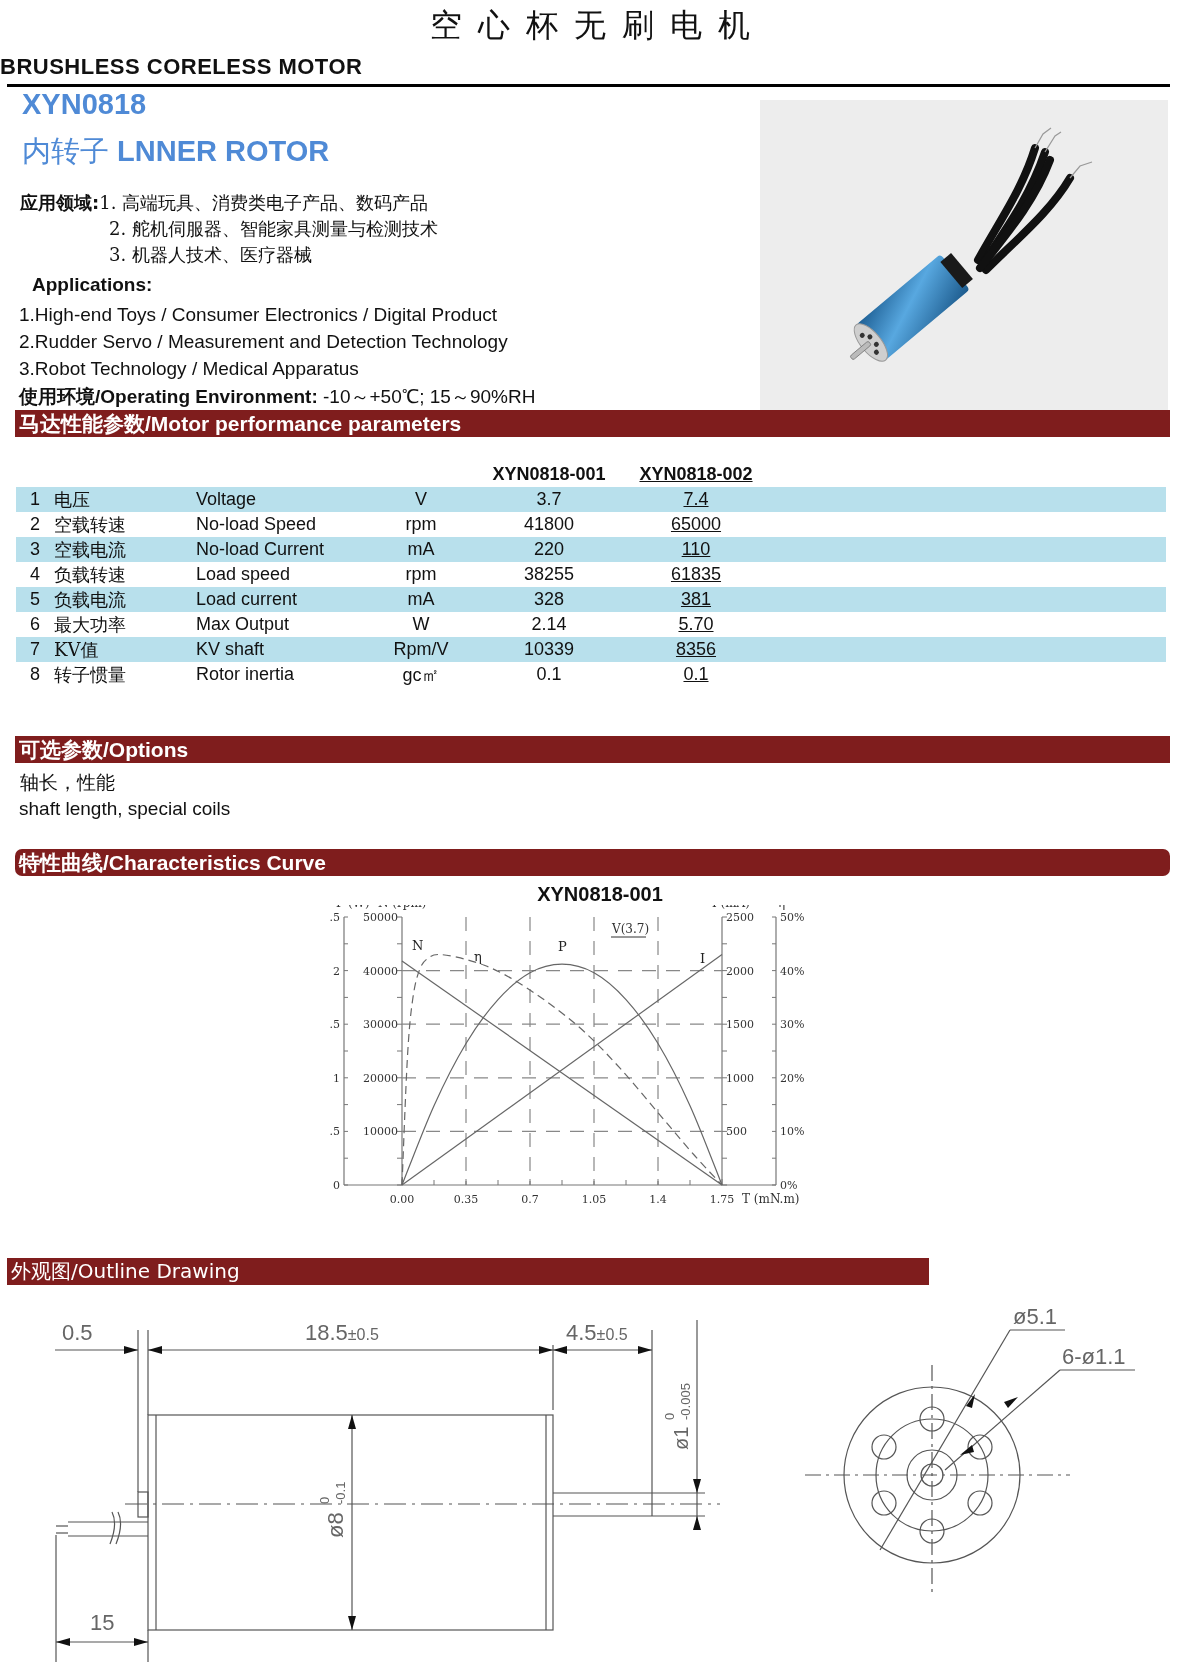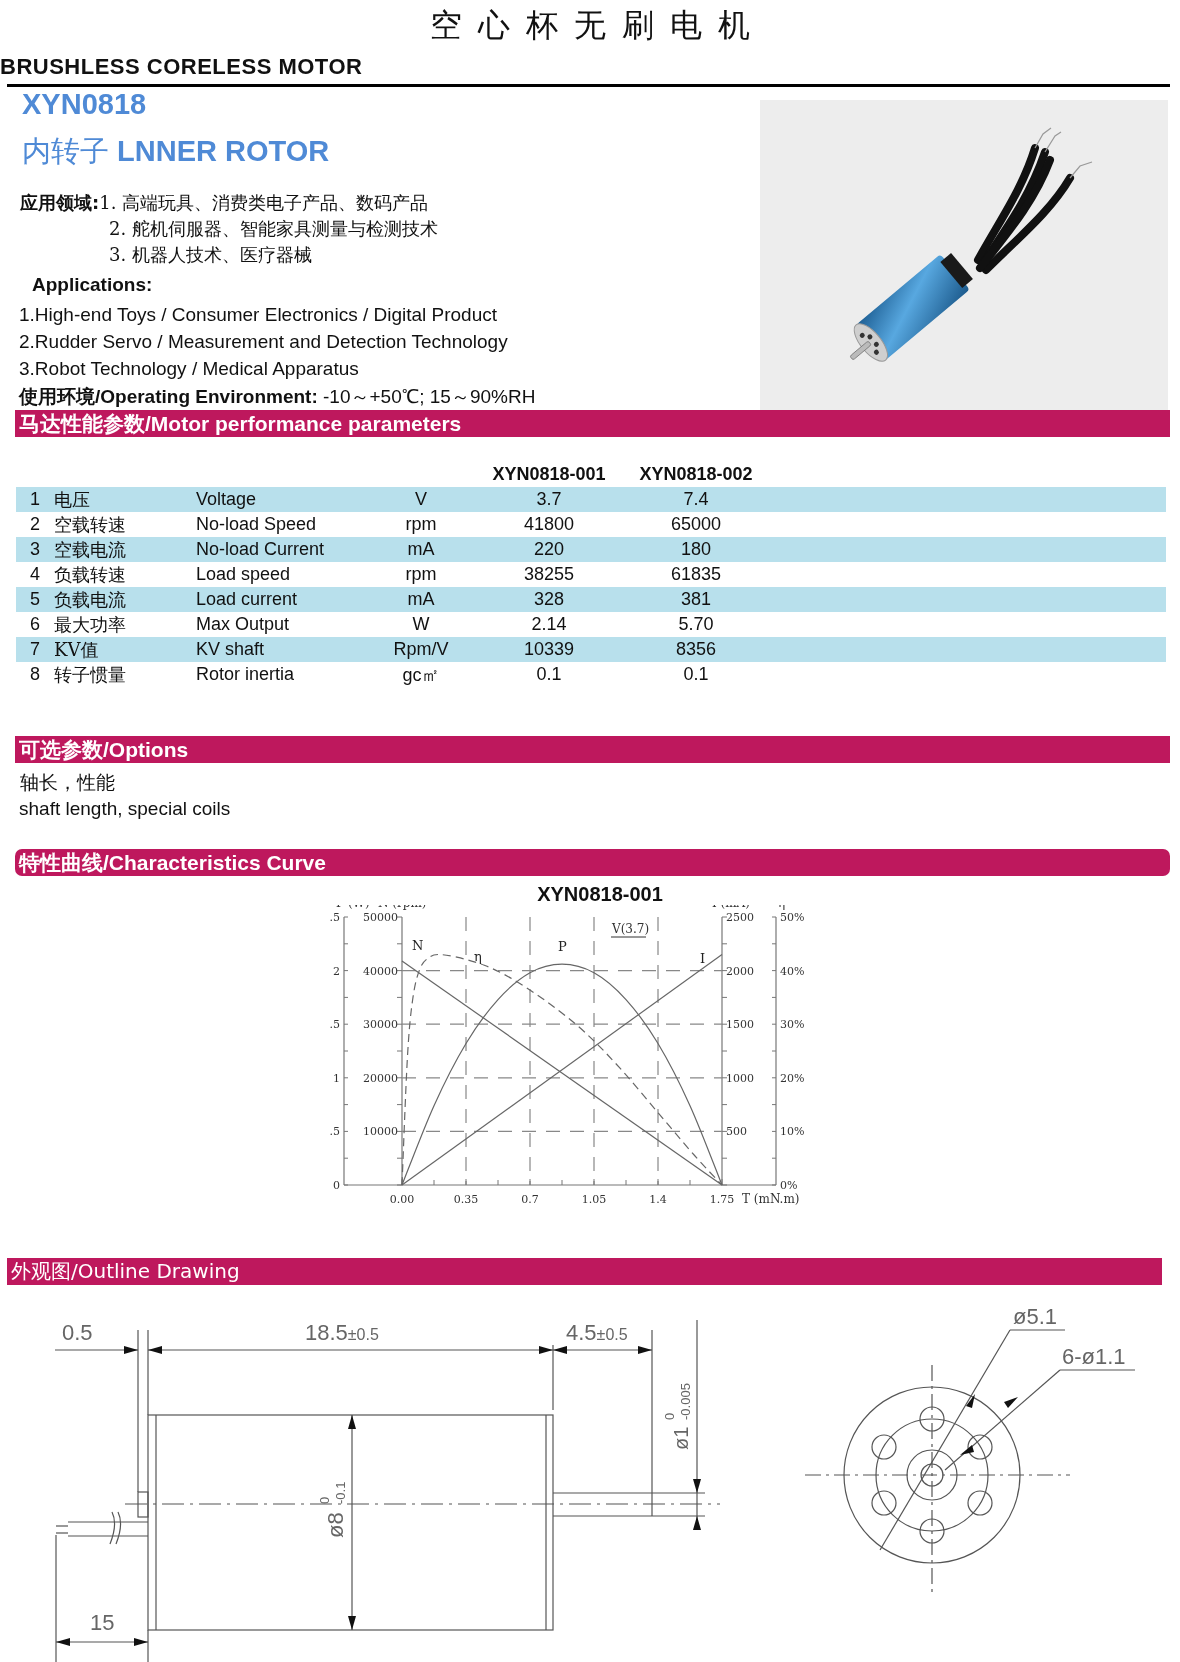--- a/index.html
+++ b/index.html
@@ -12,30 +12,30 @@
   .rotor{left:22px;top:132px;font-size:29px;color:#4f8ad6;}
   .rotor b{font-weight:bold;}
   .app-cn{left:20px;top:190px;font-size:18px;line-height:26px;font-family:"DejaVu Serif",serif;}
   .app-cn .lbl{font-family:"DejaVu Sans",sans-serif;font-weight:bold;}
   .app-cn .indent{padding-left:89px;}
   .app-en-h{left:32px;top:274px;font-size:19px;font-weight:bold;}
   .app-en{left:19px;top:301px;font-size:19px;line-height:27px;}
   .env{left:19px;top:384px;font-size:19px;}
   .env b{font-weight:bold;}
   .photo{left:760px;top:100px;width:408px;height:320px;background:#ededed;}
-  .section-bar{left:15px;width:1155px;height:27px;background:#be185d;color:#fff;font-weight:bold;font-size:21px;line-height:27px;padding-left:4px;box-sizing:border-box;}
+  .section-bar{left:15px;width:1155px;height:27px;background:#7f1d1d;color:#fff;font-weight:bold;font-size:21px;line-height:27px;padding-left:4px;box-sizing:border-box;}
   table.perf{position:absolute;left:16px;top:462px;border-collapse:collapse;font-size:18px;}
   table.perf td{height:25px;padding:0;}
   table.perf tr.shade td{background:#b8e0ec;}
   .col-n{width:38px;text-align:center;}
   .col-cn{width:142px;font-family:"DejaVu Serif",serif;}
   .col-en{width:170px;}
   .col-u{width:110px;text-align:center;}
   .col-a{width:146px;text-align:center;}
-  .col-b{width:148px;text-align:center;}
+  .col-b{width:148px;text-align:center;text-decoration:underline;}
   .col-pad{width:396px;}
   .hdr td{font-weight:bold;background:#fff;}
   .opts-cn{left:20px;top:770px;font-size:19px;font-family:"DejaVu Sans",sans-serif;}
   .opts-en{left:19px;top:798px;font-size:19px;}
   .chart-title{left:0;width:1200px;top:883px;text-align:center;font-size:20px;font-weight:bold;}
   .draw-title{font-weight:normal;font-family:"DejaVu Sans",sans-serif;font-size:20px;}
 </style>
 </head>
 <body>
 
@@ -127,21 +127,21 @@
     <td class="col-a">41800</td>
     <td class="col-b">65000</td>
     <td class="col-pad"></td>
   </tr>
       <tr class="shade">
     <td class="col-n">3</td>
     <td class="col-cn">空载电流</td>
     <td class="col-en">No-load  Current</td>
     <td class="col-u">mA</td>
     <td class="col-a">220</td>
-    <td class="col-b">180</td>
+    <td class="col-b">110</td>
     <td class="col-pad"></td>
   </tr>
       <tr>
     <td class="col-n">4</td>
     <td class="col-cn">负载转速</td>
     <td class="col-en">Load speed</td>
     <td class="col-u">rpm</td>
     <td class="col-a">38255</td>
     <td class="col-b">61835</td>
     <td class="col-pad"></td>
@@ -301,21 +301,21 @@
       <text x="370" y="28" font-size="13" font-family="DejaVu Serif, serif" fill="#222">I</text>
       <path d="M72 250 C77.33333333333333 236.77866666666665 93.33333333333333 194.256 104 170.672 C114.66666666666667 147.088 125.33333333333333 126.18399999999998 136 108.49599999999998 C146.66666666666666 90.80799999999998 157.33333333333334 76.33600000000001 168 64.54400000000001 C178.66666666666666 52.75200000000002 189.33333333333334 43.64000000000001 200 37.744 C210.66666666666666 31.847999999999995 221.33333333333334 29.167999999999978 232 29.167999999999978 C242.66666666666666 29.167999999999978 253.33333333333334 31.847999999999995 264 37.744 C274.6666666666667 43.64000000000001 285.3333333333333 52.75200000000002 296 64.54400000000001 C306.6666666666667 76.33600000000001 317.3333333333333 90.80799999999998 328 108.49599999999998 C338.6666666666667 126.18399999999998 349.3333333333333 147.088 360 170.672 C370.6666666666667 194.256 386.6666666666667 236.77866666666665 392 250" fill="none" stroke="#666" stroke-width="1.2"></path>
       <text x="228" y="16" font-size="13" font-family="DejaVu Serif, serif" fill="#222">P</text>
       <path d="M72 250 C72.91428571428571 228.56 75.65714285714284 152.62666666666667 77.48571428571428 121.36000000000001 C79.31428571428572 90.09333333333335 80.83809523809524 77.14000000000001 82.97142857142858 62.400000000000006 C85.10476190476192 47.660000000000004 87.54285714285714 39.61999999999998 90.28571428571429 32.91999999999999 C93.02857142857144 26.219999999999988 96.38095238095238 24.433333333333348 99.42857142857143 22.200000000000017 C102.47619047619048 19.966666666666686 104.00000000000001 19.52000000000001 108.57142857142858 19.52000000000001 C113.14285714285715 19.52000000000001 119.23809523809524 20.41333333333335 126.85714285714286 22.200000000000017 C134.47619047619048 23.986666666666682 145.14285714285714 26.666666666666682 154.28571428571428 30.24000000000001 C163.42857142857142 33.81333333333334 171.04761904761904 37.386666666666656 181.71428571428572 43.639999999999986 C192.3809523809524 49.89333333333332 206.09523809523813 58.826666666666654 218.2857142857143 67.75999999999999 C230.47619047619048 76.69333333333333 242.66666666666663 86.07333333333334 254.85714285714283 97.24000000000001 C267.04761904761904 108.40666666666668 279.23809523809524 121.36 291.42857142857144 134.76 C303.61904761904765 148.16 315.8095238095238 163.34666666666664 328 177.64 C340.1904761904762 191.93333333333334 353.9047619047619 208.46 364.5714285714286 220.52 C375.2380952380953 232.58 387.42857142857144 245.08666666666667 392 250" fill="none" stroke="#666" stroke-width="1.2" stroke-dasharray="8 5"></path>
       <text x="144" y="26" font-size="13" font-family="DejaVu Serif, serif" fill="#222">η</text>
       <text x="282" y="-2" font-size="12" font-family="DejaVu Serif, serif" fill="#333">V(3.7)</text>
       <line x1="281" y1="2" x2="316" y2="2" stroke="#333" stroke-width="1"></line>
     </g>
   </svg>
 
-<div class="abs section-bar draw-title" style="top:1258px;left:7px;width:1155px;">外观图/Outline Drawing</div>
+<div class="abs section-bar draw-title" style="top:1258px;left:7px;width:922px;">外观图/Outline Drawing</div>
 
 <svg class="abs" style="left:0;top:1290px;" width="1180" height="372">
   <g stroke="#555" fill="none" stroke-width="1.2">
 
     <rect x="148" y="125" width="405" height="215"></rect>
     <line x1="156" y1="125" x2="156" y2="340"></line>
     <line x1="546" y1="125" x2="546" y2="340"></line>
     <line x1="138" y1="40" x2="138" y2="202"></line>
     <line x1="148" y1="40" x2="148" y2="125"></line>
     <rect x="138" y="202" width="10" height="25"></rect>

